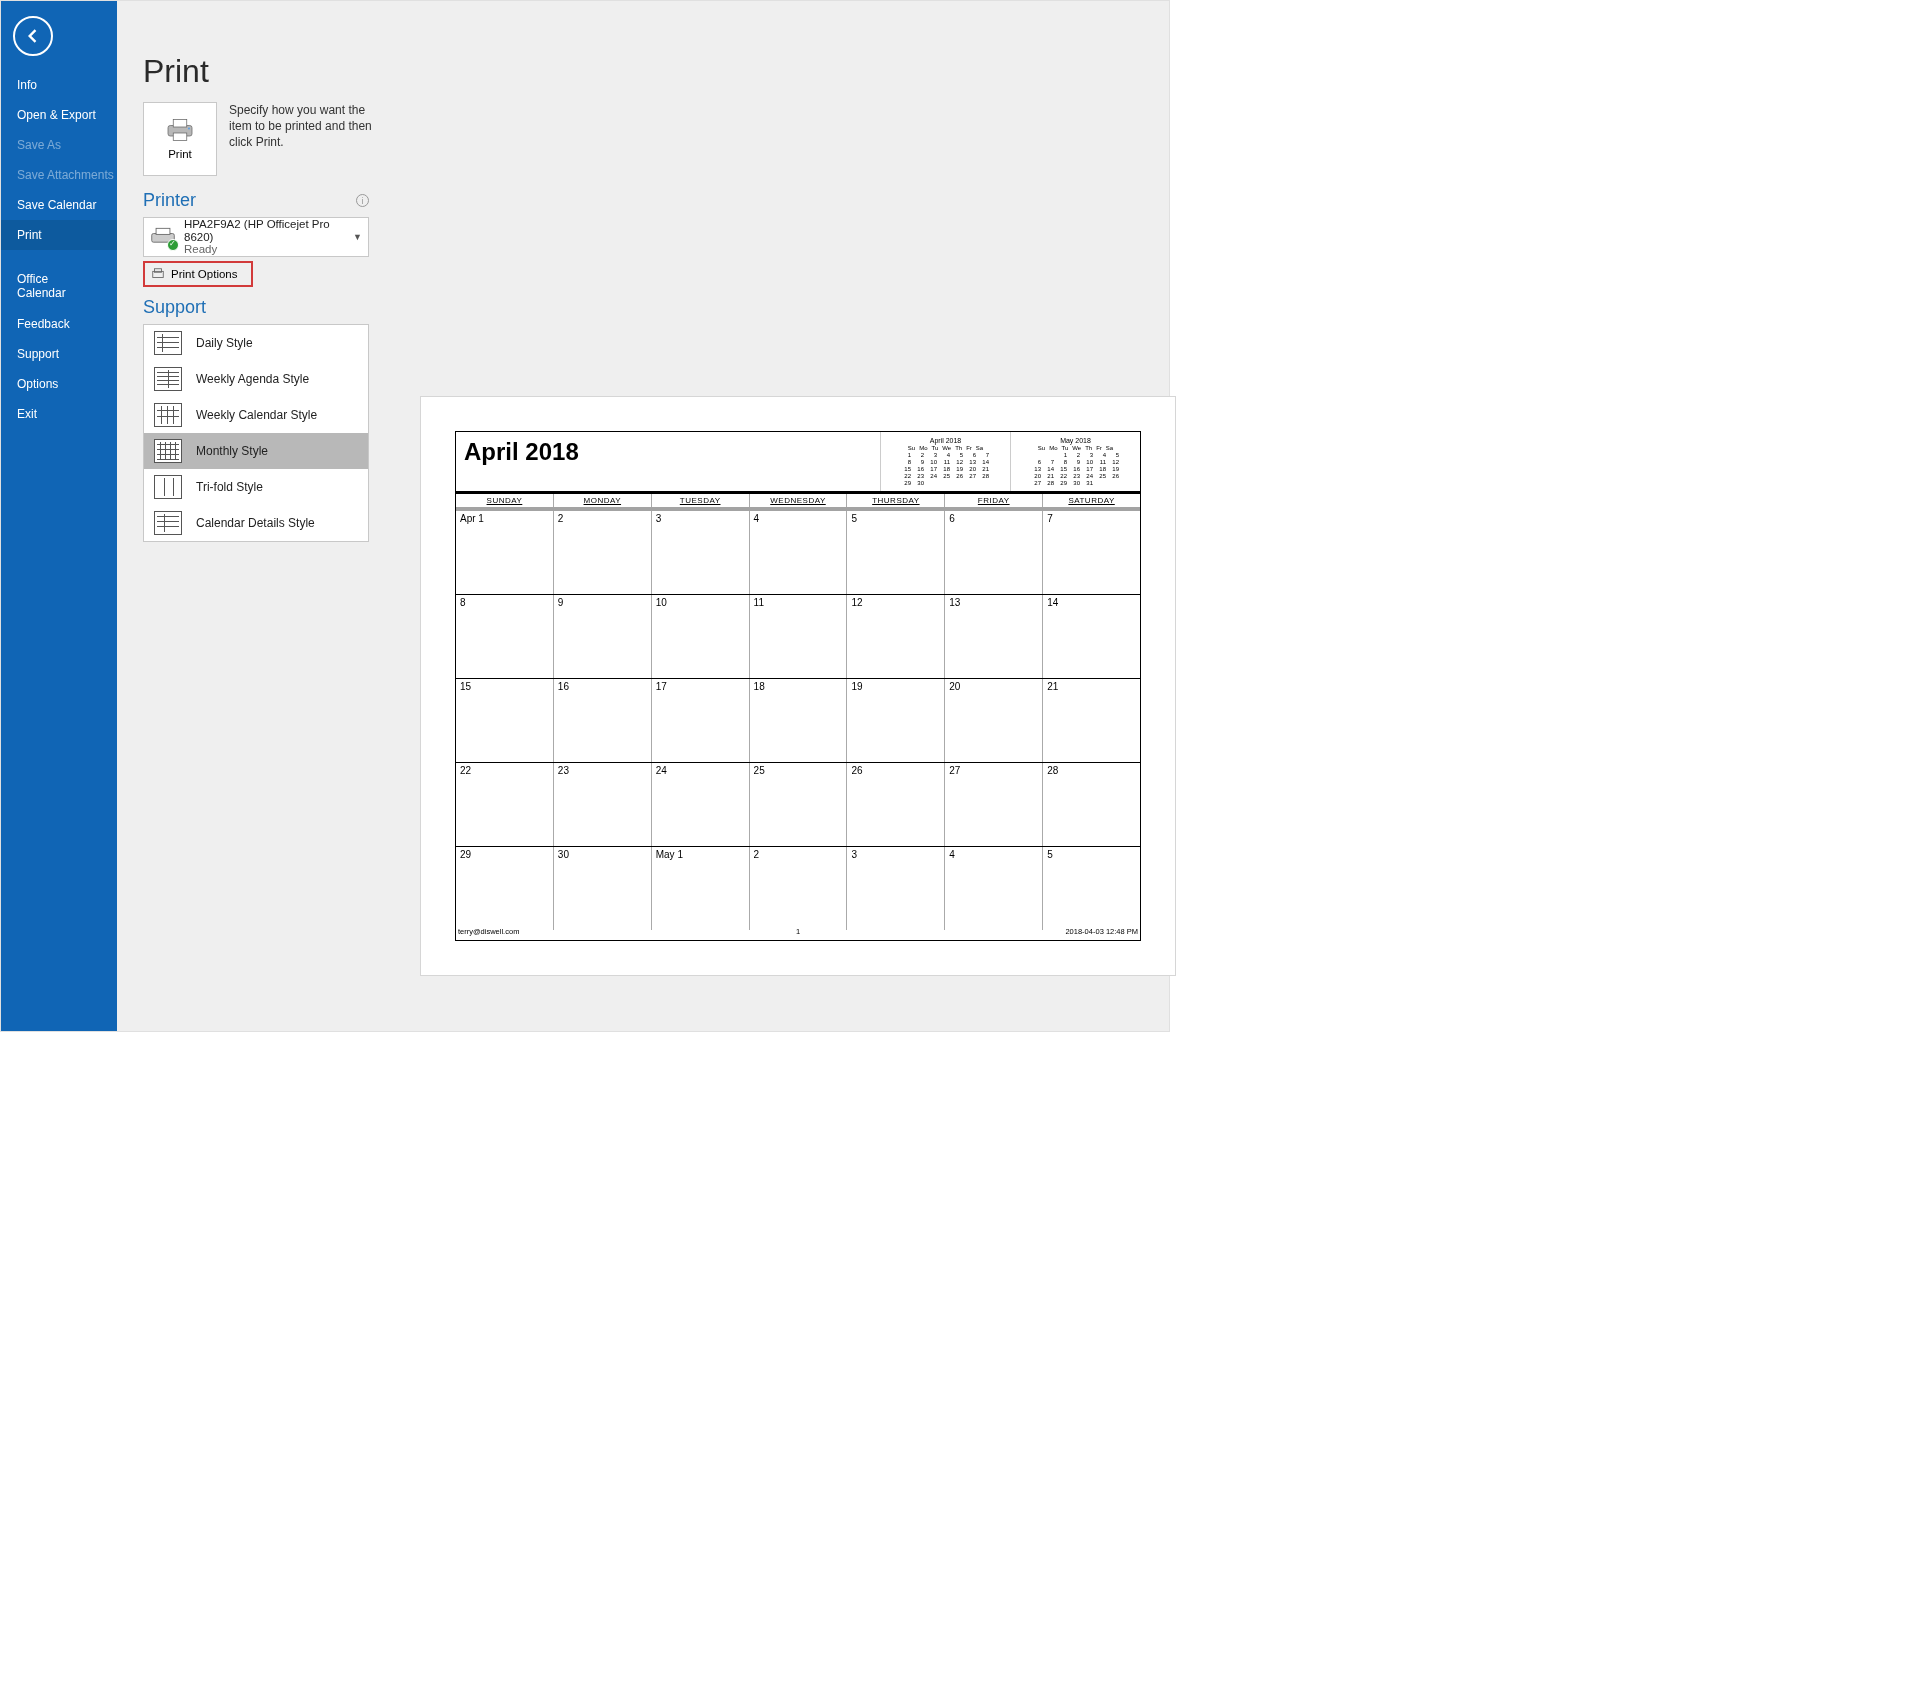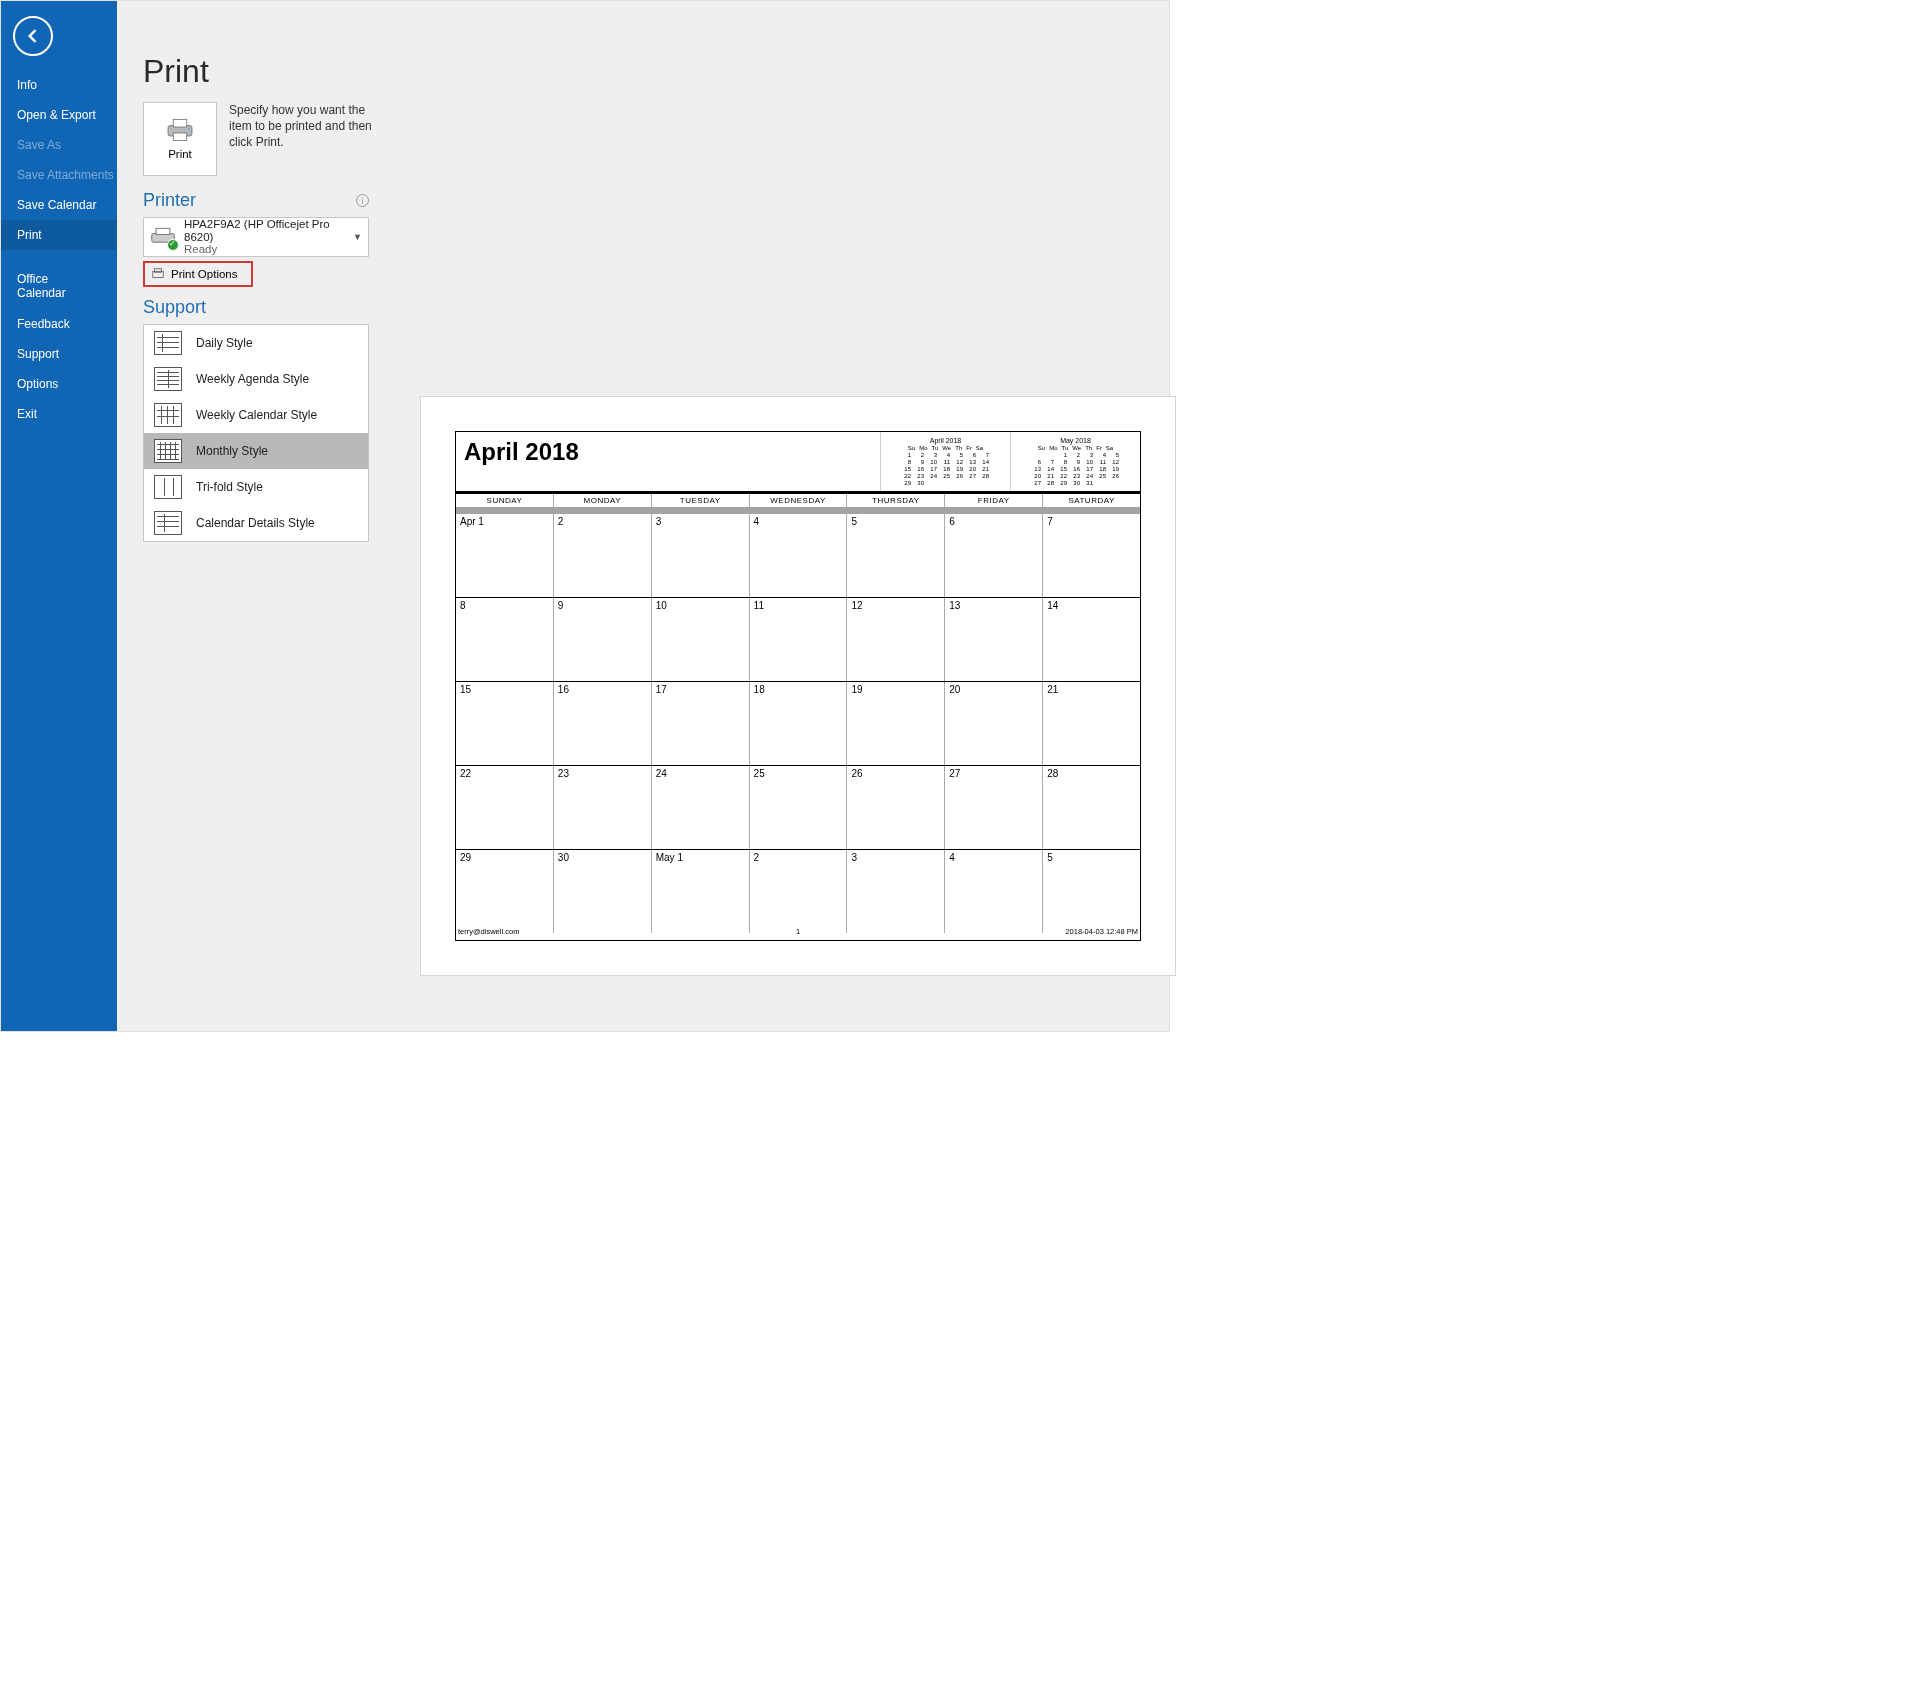--- a/index.html
+++ b/index.html
@@ -55,21 +55,21 @@
 
 .preview-area { position:absolute; left:420px; top:396px; width:754px; height:578px; background:#fff; box-shadow: 0 0 0 1px #d6d6d6; }
 .page { position:absolute; left:34px; top:34px; right:34px; bottom:34px; border:1.5px solid #000; background:#fff; }
 
 .page-header { height:62px; display:flex; border-bottom:3px solid #000; }
 .header-title { flex: 1 1 auto; font-size:24px; font-weight:600; padding:6px 8px; }
 .mini-cal { width:130px; border-left:1px solid #ccc; font-size:6px; display:flex; flex-direction:column; align-items:center; justify-content:center; gap:1px; }
 .mini-cal .mc-title { font-size:7px; }
 .mini-cal .mc-row { display:flex; gap:4px; line-height:1; }
 
-.day-headers { display:flex; border-bottom:7px solid #a3a3a3; }
+.day-headers { display:flex; border-bottom:4px solid #a3a3a3;text-decoration:underline; }
 .day-headers .dh { flex:1; font-size:8px; text-align:center; padding:2px 0; border-right:1px solid #aaa; text-transform:uppercase; letter-spacing:.5px; }
 .day-headers .dh:last-child { border-right:none; }
 
 .weeks { display:flex; flex-direction:column; height: calc(100% - 62px - 14px - 13px); }
 .week-row { flex:1; display:flex; border-bottom:1px solid #000; }
 .week-row:last-child { border-bottom:none; }
 .cell { flex:1; border-right:1px solid #aaa; font-size:10px; padding:2px 4px; }
 .cell:last-child { border-right:none; }
 
 .page-footer { position:absolute; left:0; right:0; bottom:0; height:13px; display:flex; justify-content:space-between; font-size:7.5px; padding:0 2px; border-top:0; }

